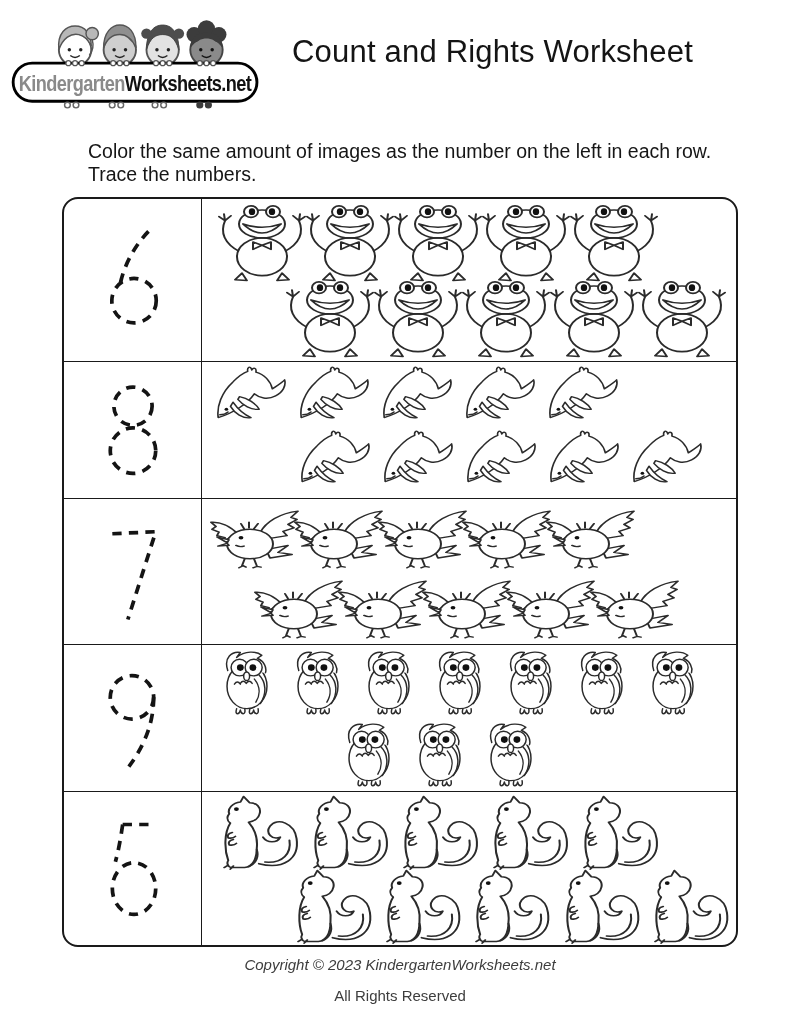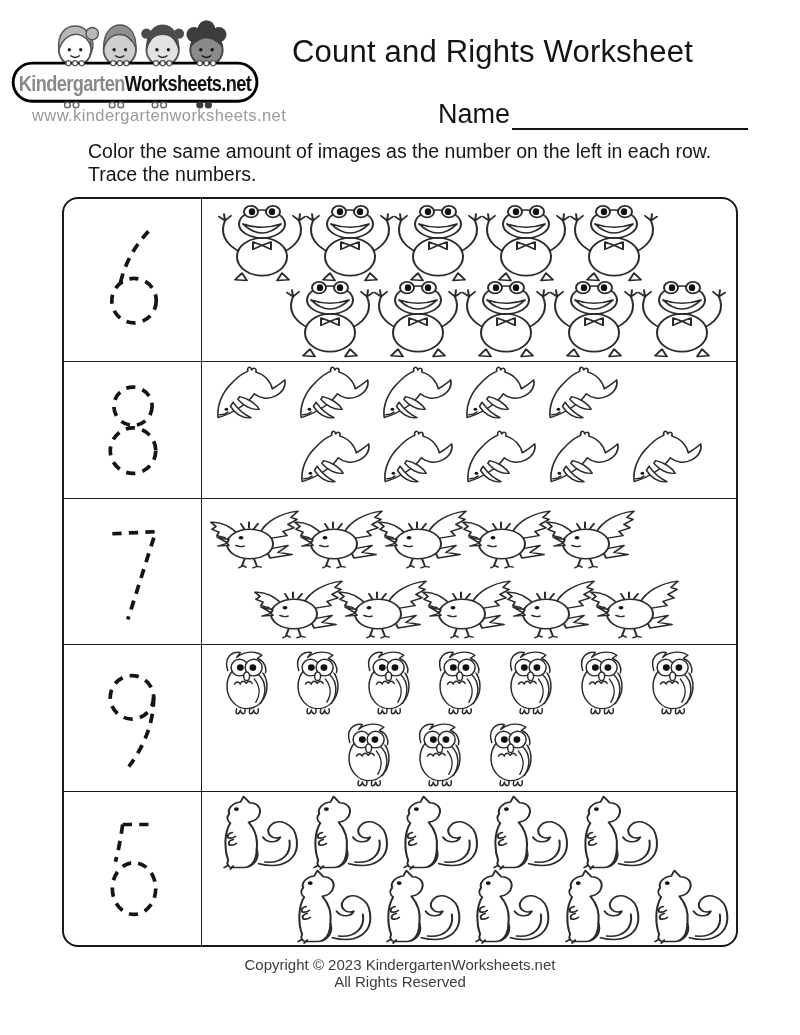--- a/index.html
+++ b/index.html
@@ -40,22 +40,22 @@
   .a-bird .line-bottom{margin-left:50px;margin-top:0;}
   .a-owl .animal{width:74px;height:72px;margin-right:-3px;}
   .a-owl .line-top{margin-left:8px;}
   .a-owl .line-bottom{margin-left:130px;margin-top:0;}
   .a-squirrel .animal{width:102px;height:78px;margin-right:-12px;}
   .a-squirrel .line-top{margin-left:14px;}
   .a-squirrel .line-bottom{margin-left:88px;margin-top:-4px;}
 
   
   .footer{position:absolute;left:0;top:956px;width:100%;text-align:center;color:#3d3d3d;}
-  .footer .l1{font-size:15px;}
-  .footer .l2{font-size:15px;margin-top:0;text-align:center;}
+  .footer .l1{font-size:15px;font-style:italic;}
+  .footer .l2{font-size:15px;margin-top:14px;text-align:center;}
   .defs-store{position:absolute;width:0;height:0;overflow:hidden;}
 </style>
 </head>
 <body>
 
 <div id="page">
 
   <svg class="defs-store" aria-hidden="true">
     <defs>
 
@@ -219,28 +219,23 @@
         <circle cx="155" cy="104" r="3"></circle>
           <circle cx="164" cy="104" r="3"></circle>
       </g>
       <g fill="#3c3c3c" stroke="#3c3c3c" stroke-width="1.5">
         <circle cx="202" cy="104" r="3"></circle>
           <circle cx="211" cy="104" r="3"></circle>
       </g>
     </g>
   </svg>
 
-  <div class="site-url">www.kindergartenworksheets.net</div>
 
   <div class="page-title">Count and Rights Worksheet</div>
 
-  <div class="name-row">
-    <span class="name-label">Name</span>
-    <span class="name-line"></span>
-  </div>
 
   <div class="instructions">
     <div>Color the same amount of images as the number on the left in each row.</div>
     <div>Trace the numbers.</div>
   </div>
 
   <div class="count-table">
     <div class="ws-row a-frog">
       <div class="num-cell">
         <svg class="digit" viewBox="0 0 60 100">

